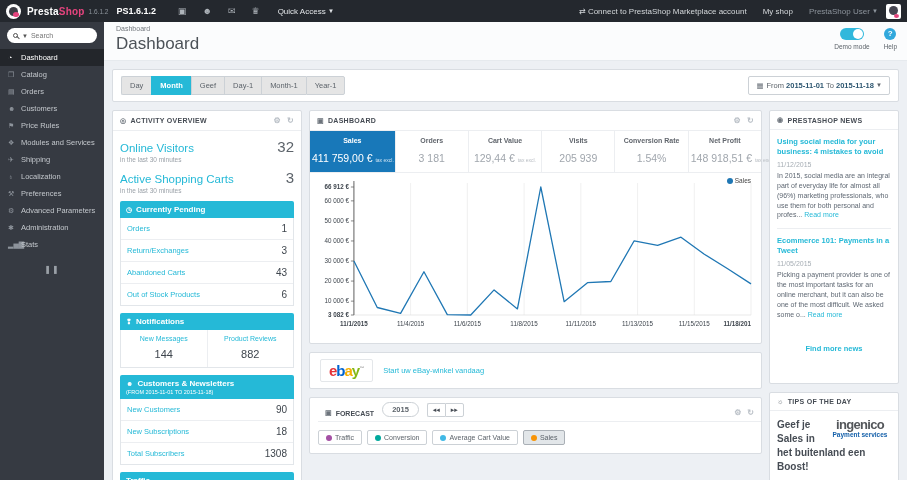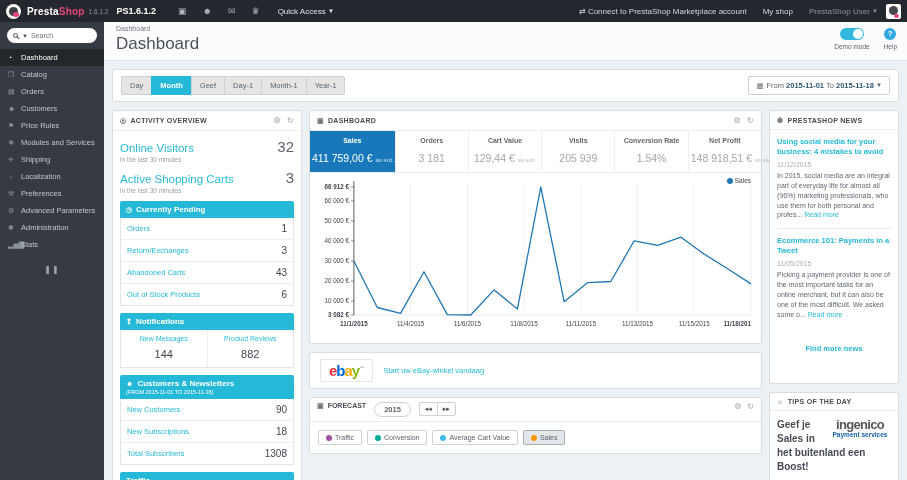--- a/index.html
+++ b/index.html
@@ -118,21 +118,21 @@
   .sg-box { border:1px solid #cfd4d9; border-radius:3px; padding:3px 7px; display:flex; align-items:center; gap:4px; }
   .sg-phone { width:8px; height:12px; border:1.5px solid #55a546; border-radius:2px; position:relative; }
   .sg-phone::after { content:""; position:absolute; left:2px; bottom:0.5px; width:2px; height:1px; background:#55a546; }
   .sg-name { color:#55a546; font-size:11px; font-weight:bold; }
   .banner a { font-size:7.5px; color:#25b9d7; }
   .ebay-box { border:1px solid #e4e7ea; border-radius:2px; padding:2px 8px; font-size:15px; font-weight:bold; letter-spacing:-1px; }
   .ebay-box sup { font-size:5px; color:#999; letter-spacing:0; }
 
   
   .forecast { margin-top:8px; }
-  .fc-head { display:flex; align-items:flex-start; padding:4px 7px; border-bottom:1px solid #eceef1; font-size:7px; font-weight:bold; color:#464c54; }
+  .fc-head { display:flex; align-items:flex-end; padding:4px 7px; border-bottom:1px solid #eceef1; font-size:7px; font-weight:bold; color:#464c54;margin-left:8px; }
   .fc-head .ph-ic { margin-right:4px; color:#6d747c; }
   .yearpill { border:1px solid #ccd1d6; border-radius:9px; padding:2px 9px; font-size:7.5px; font-weight:bold; color:#5c636a; margin:0 8px; cursor:pointer; }
   .fc-nav { border:1px solid #ccd1d6; background:#fff; font-size:7px; color:#464c54; padding:2px 5px; cursor:pointer; }
   .fc-nav.first { border-radius:2px 0 0 2px; border-right:none; }
   .fc-nav.last { border-radius:0 2px 2px 0; }
   .fc-legend { display:flex; gap:5px; padding:8px; }
   .lg-pill { display:flex; align-items:center; gap:3px; border:1px solid #ccd1d6; border-radius:2px; background:#fff; padding:3px 7px; font-size:7px; color:#5c636a; cursor:pointer; }
   .lg-pill.pressed { background:#e2e6e9; border-color:#aab0b6; }
   .dot { width:6px; height:6px; border-radius:50%; flex:none; }
 

